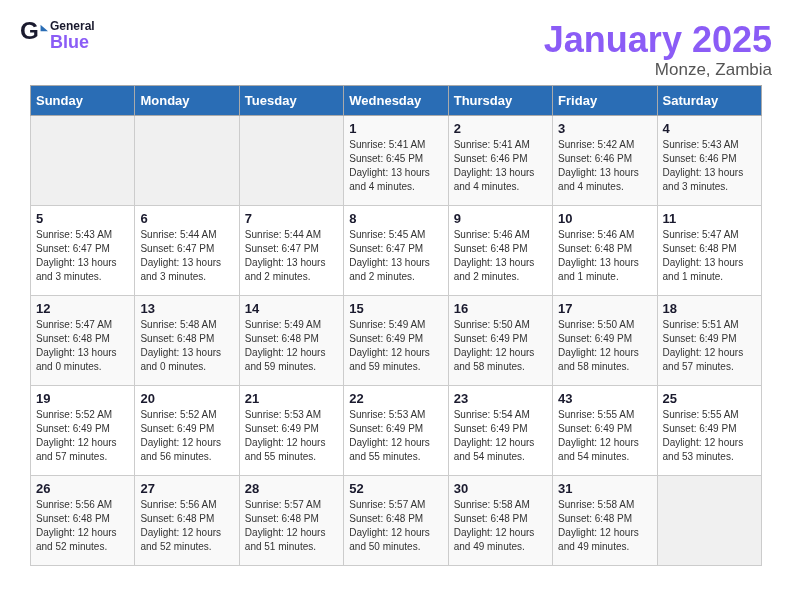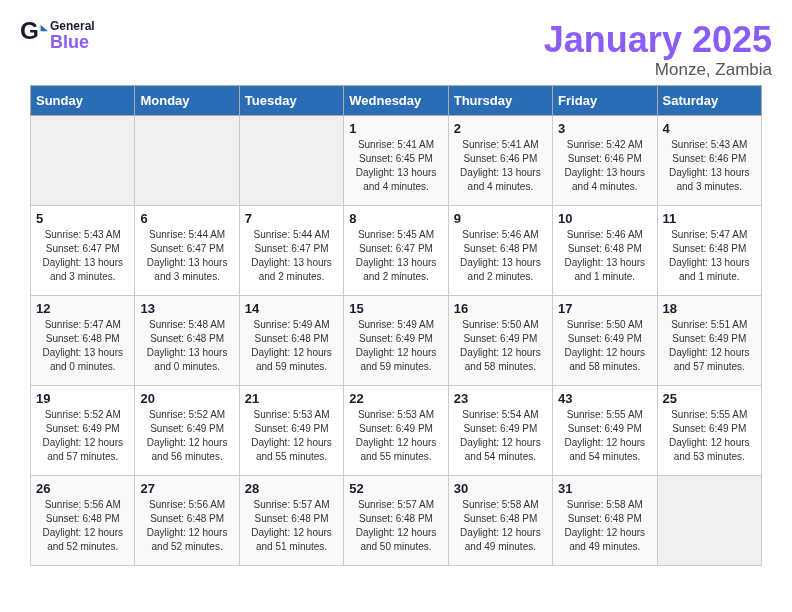--- a/index.html
+++ b/index.html
@@ -76,21 +76,20 @@
       font-size: 13px;
       font-weight: bold;
       color: #1a1a2e;
       display: block;
       margin-bottom: 2px;
     }
     .day-info {
       font-size: 10px;
       color: #333;
       line-height: 1.4;
-      text-align: center;
     }
     .table-wrapper {
       padding: 0 10px;
     }
   </style>
 </head>
 <body>
 
 <div>
   <div class="header">

